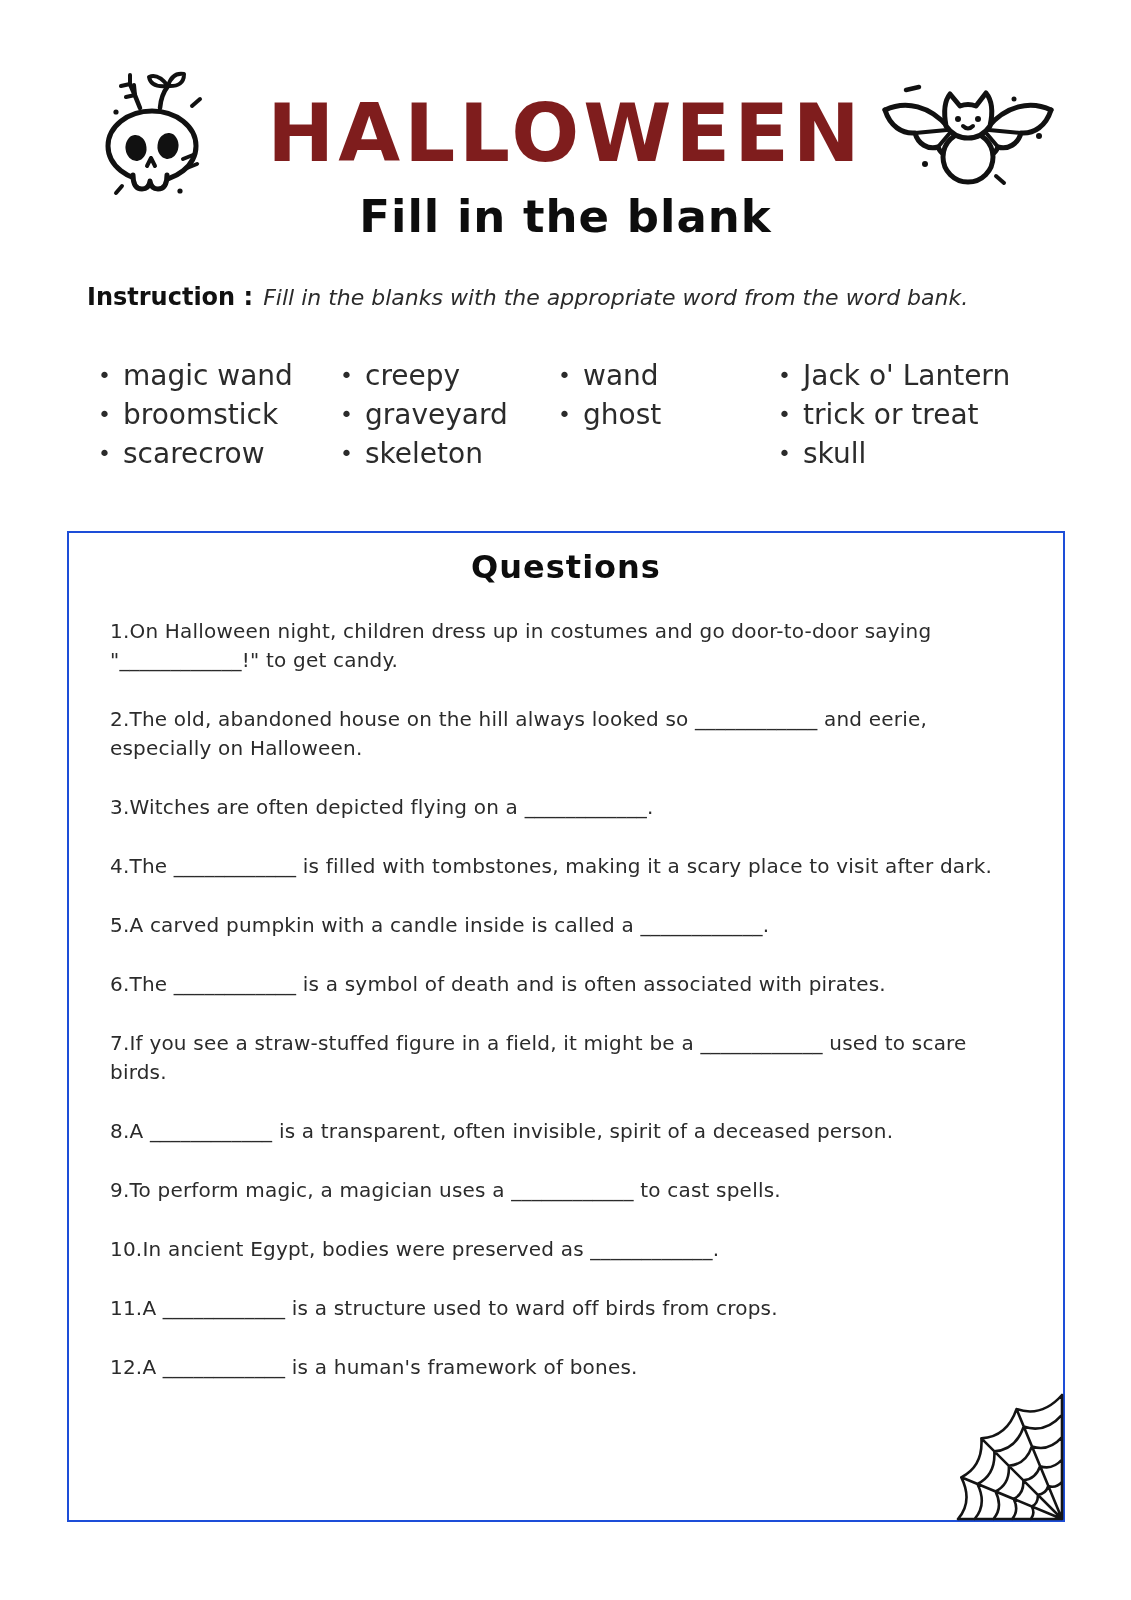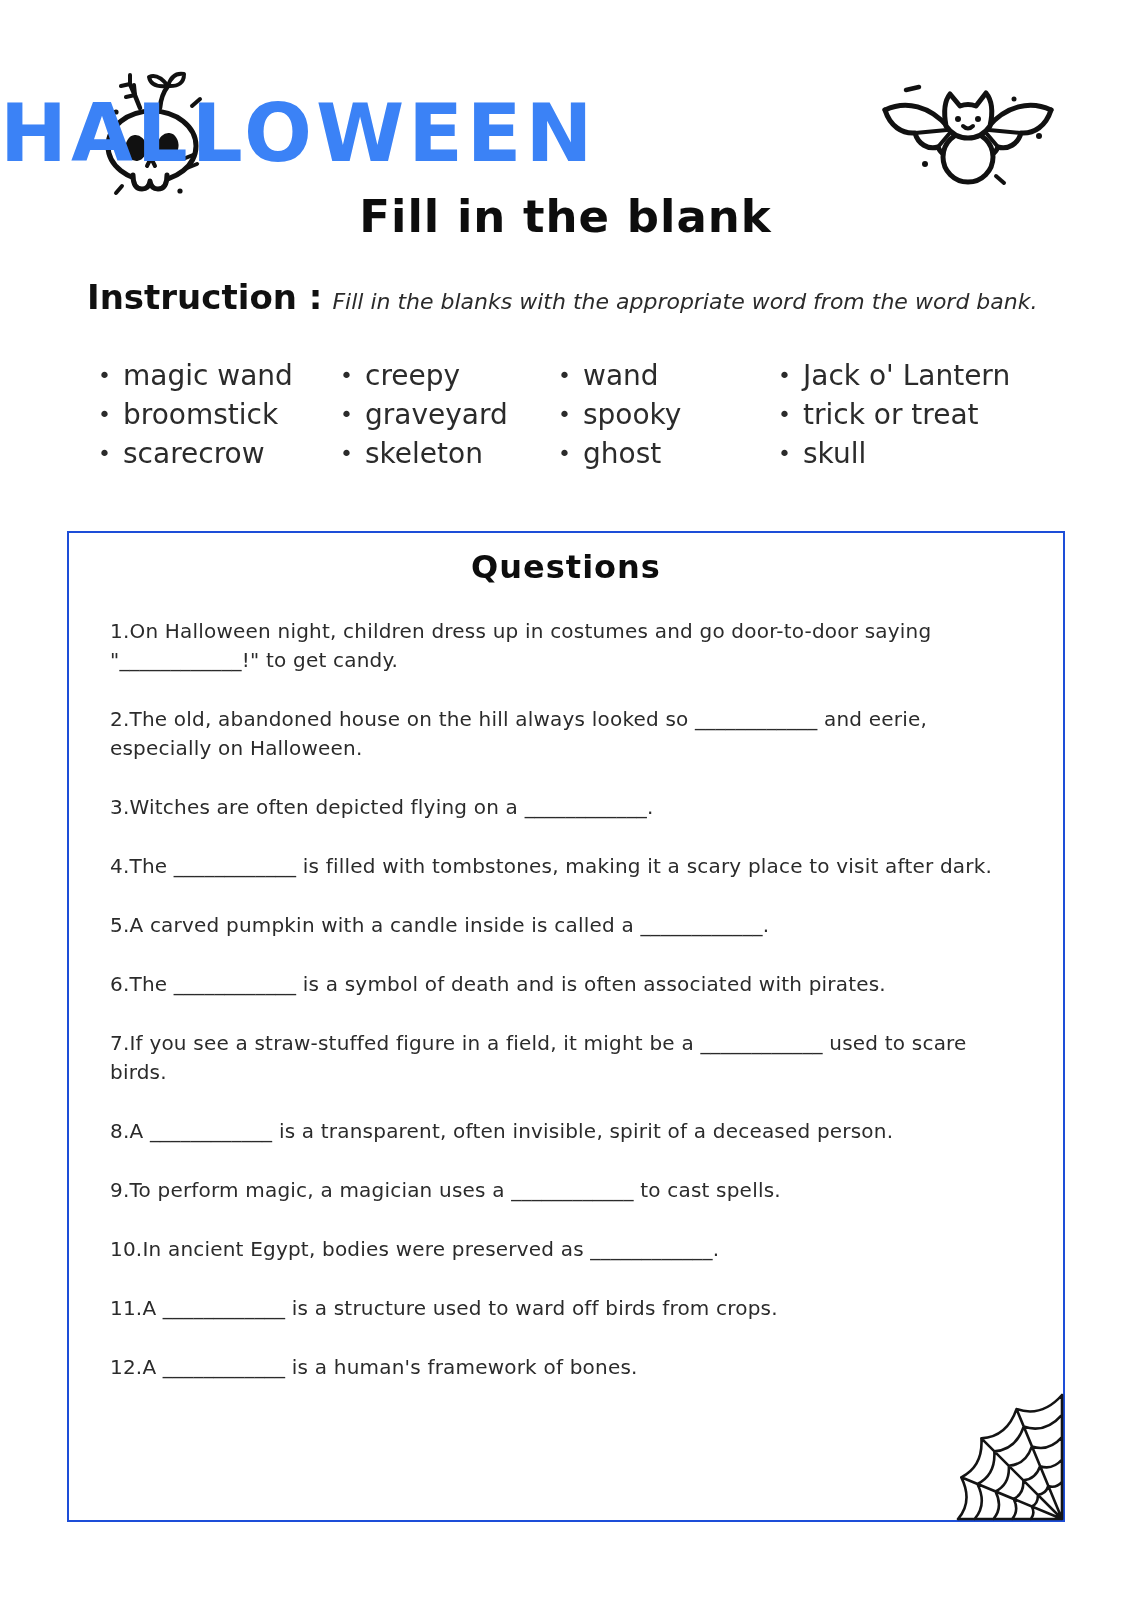--- a/index.html
+++ b/index.html
@@ -17,37 +17,37 @@
   .skull-icon {
     position: absolute; left: 88px; top: 64px;
     width: 130px; height: 140px;
   }
   .bat-icon {
     position: absolute; left: 868px; top: 72px;
     width: 200px; height: 120px;
   }
   .page-title {
     position: absolute; top: 94px; left: 0; width: 100%;
-    margin: 0; 
+    margin: 0; text-align: center;
     font-size: 80px; font-weight: bold; letter-spacing: 4px;
-    color: #3b82f6; line-height: 1;
+    color: #7f1d1d; line-height: 1;
   }
   .page-subtitle {
     position: absolute; top: 192px; left: 0; width: 100%;
     margin: 0; text-align: center;
     font-size: 45px; font-weight: bold; letter-spacing: 1px;
     color: #0d0d0d; line-height: 1.1;
   }
 
   
   .instruction {
     position: absolute; top: 278px; left: 87px; right: 40px;
     line-height: 38px; white-space: nowrap;
   }
-  .instruction-label { font-size: 34px; font-weight: bold; color: #111; margin-top: 24px; }
+  .instruction-label { font-size: 24px; font-weight: bold; color: #111; margin-top: 24px; }
   .instruction-text  { font-size: 22px; color: #2b2b2b; margin-left: 10px; font-style: italic; }
 
   
   .word-bank {
     position: absolute; top: 356px; left: 98px; right: 40px;
     display: grid;
     grid-template-columns: 242px 218px 220px auto;
   }
   .word-bank ul { list-style: none; margin: 0; padding: 0; }
   .word-bank li {
@@ -161,21 +161,20 @@
     <li>broomstick</li>
     <li>scarecrow</li>
   </ul>
   <ul>
     <li>creepy</li>
     <li>graveyard</li>
     <li>skeleton</li>
   </ul>
   <ul>
     <li>wand</li>
-    <li>spooky</li>
     <li>ghost</li>
   </ul>
   <ul>
     <li>Jack o' Lantern</li>
     <li>trick or treat</li>
     <li>skull</li>
   </ul>
 </div>
 
 <div class="qbox">

